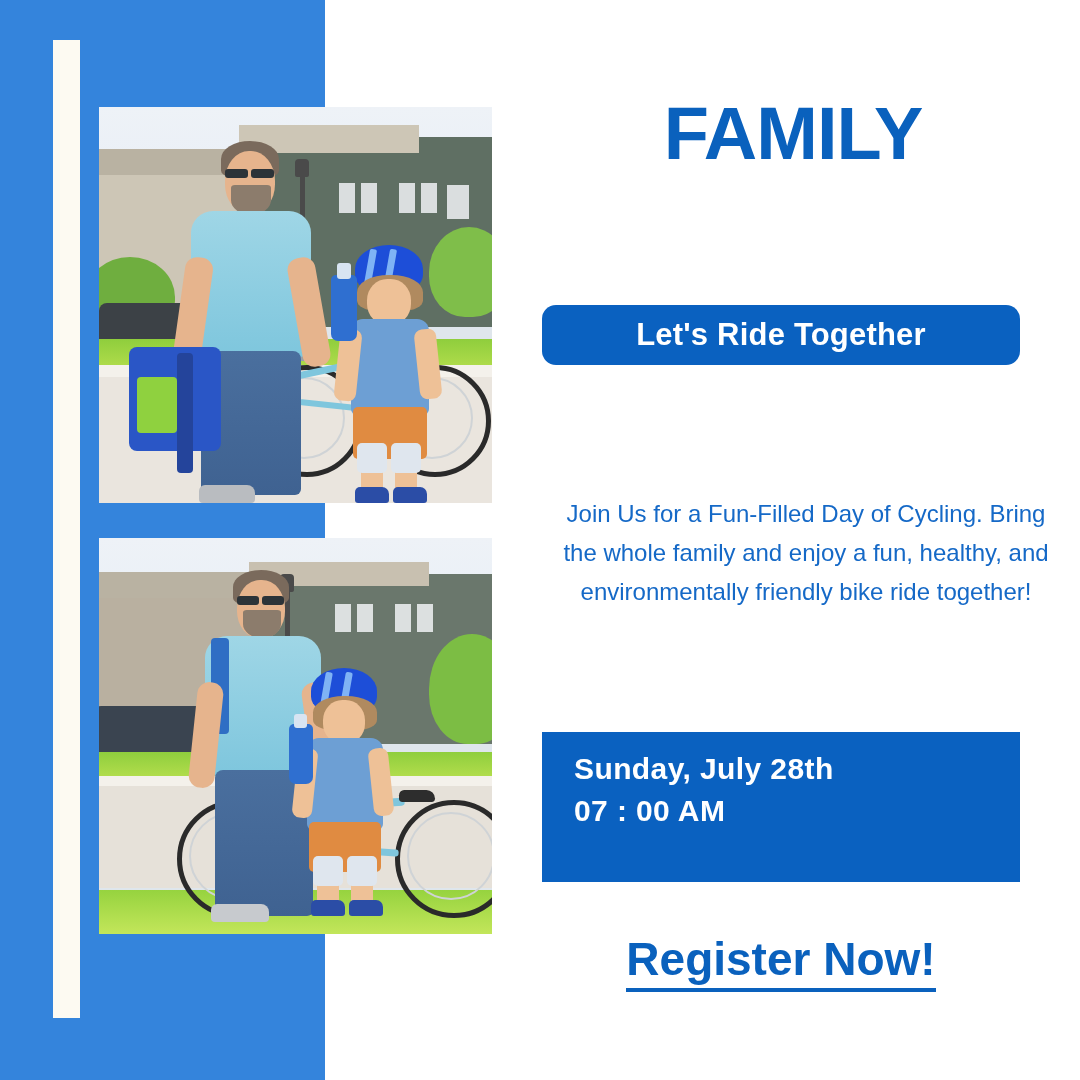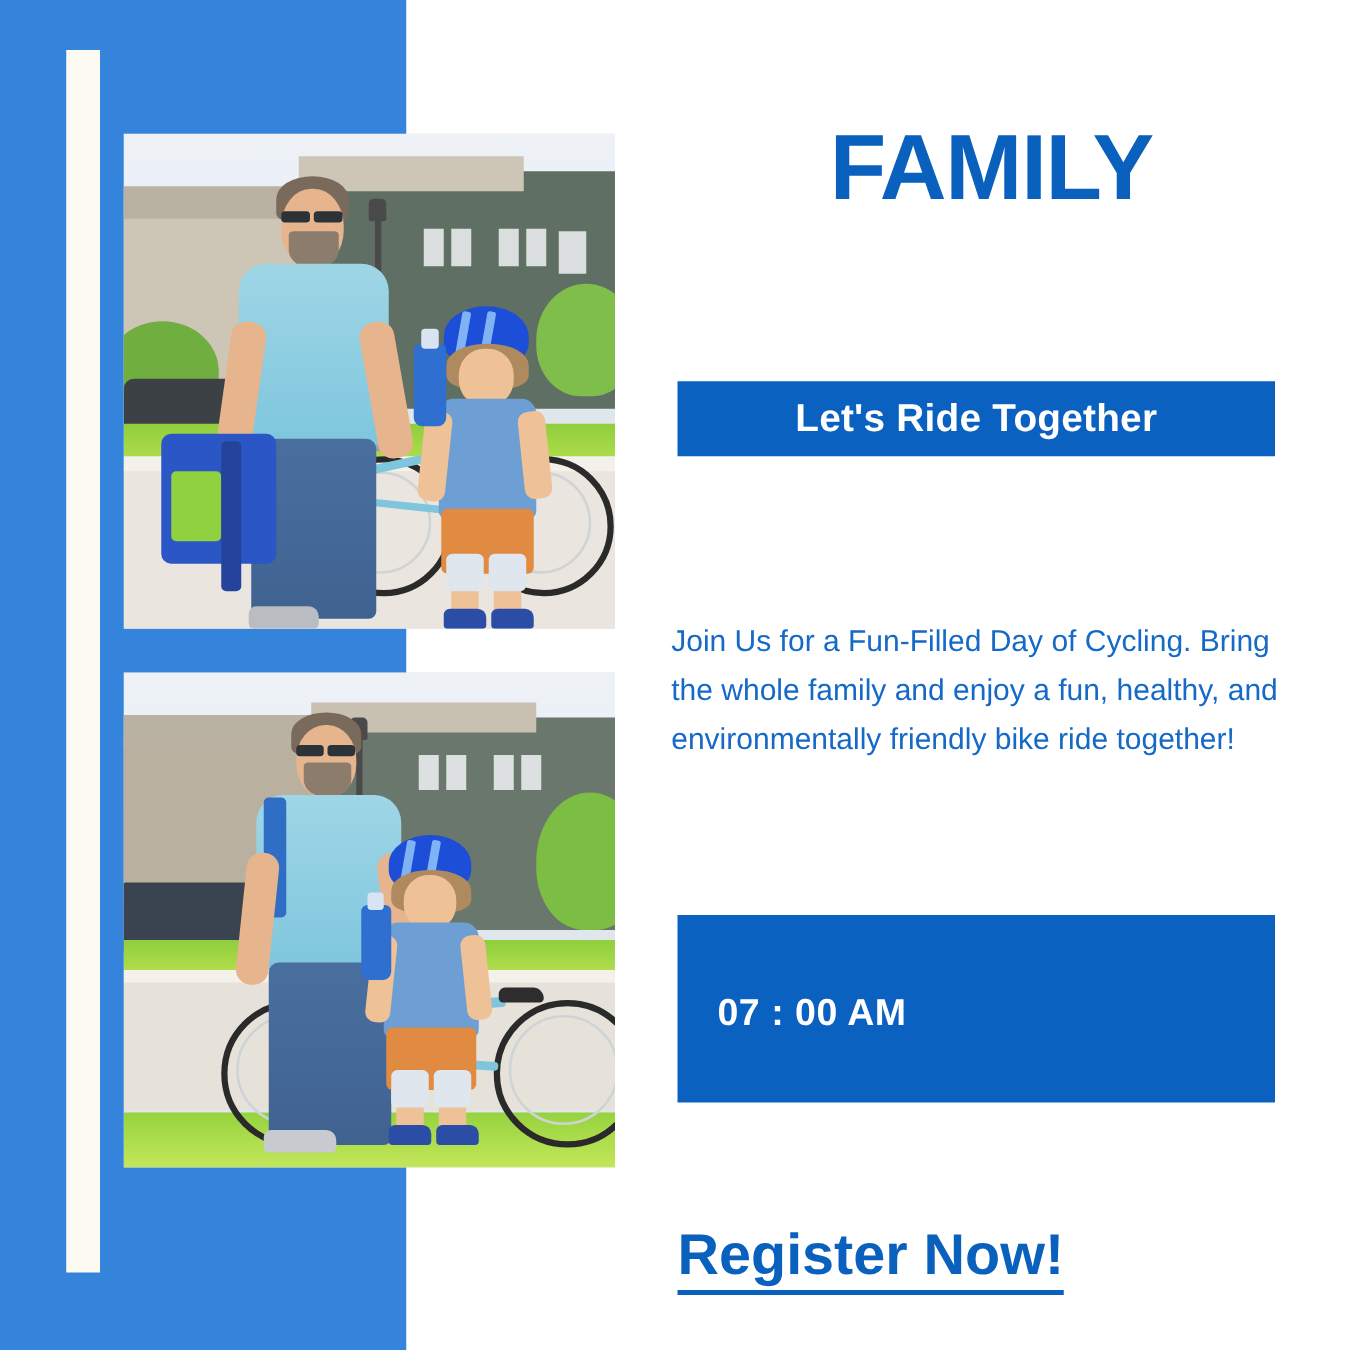--- a/index.html
+++ b/index.html
@@ -67,34 +67,34 @@
   .bike-hbar{position:absolute;background:#9aa0a6;border-radius:4px;}
 
   
   .right{position:absolute;left:520px;top:0;width:560px;height:936px;text-decoration:underline;}
 
   .title{position:absolute;left:22px;top:100px;width:502px;text-align:center;
       color:#0a61bd;font-weight:bold;font-size:74px;line-height:0.93;letter-spacing:-1px;}
   .title .l2{display:block;white-space:nowrap;font-size:78px;letter-spacing:-2px;}
 
   .ribbon{position:absolute;left:22px;top:305px;width:478px;height:60px;background:#0a61c0;
-      display:flex;align-items:center;justify-content:center;}
+      display:flex;align-items:center;justify-content:center;border-radius:14px;}
   .ribbon span{color:#ffffff;font-weight:bold;font-size:31px;letter-spacing:.2px;}
 
-  .body-copy{position:absolute;left:17px;top:495px;width:500px;color:#1569c7;
-      font-size:24px;line-height:1.62;font-weight:500;}
+  .body-copy{position:absolute;left:36px;top:495px;width:500px;color:#1569c7;
+      font-size:24px;line-height:1.62;font-weight:500;text-align:center;}
 
   .details{position:absolute;left:22px;top:732px;width:478px;height:150px;background:#0a61c0;}
   .details .dl{position:absolute;left:32px;color:#ffffff;font-weight:bold;font-size:30px;
       letter-spacing:.4px;white-space:nowrap;}
   .details .d1{top:20px;}
   .details .d2{top:62px;}
   .details .d3{top:104px;}
 
-  .cta{position:absolute;left:22px;top:976px;width:478px;text-align:left;}
+  .cta{position:absolute;left:22px;top:932px;width:478px;text-align:center;}
   .cta span{color:#0a61bd;font-weight:bold;font-size:46px;border-bottom:4px solid #0a61bd;
       padding-bottom:2px;display:inline-block;}
 </style>
 </head>
 <body>
 
 <div id="poster">
 
   <div class="left-panel"></div>
   <div class="cream-stripe"></div>
@@ -227,20 +227,21 @@
       <span>FAMILY</span>
     </div>
 
     <div class="ribbon">
       <span>Let's Ride Together</span>
     </div>
 
     <div class="body-copy">Join Us for a Fun-Filled Day of Cycling. Bring the whole family and enjoy a fun, healthy, and environmentally friendly bike ride together!</div>
 
     <div class="details">
+      <div class="dl d1">Sunday, July 28th</div>
       <div class="dl d2">07 :  00 AM</div>
     </div>
 
     <div class="cta">
       <span>Register Now!</span>
     </div>
 
   </div>
 </div>
 

